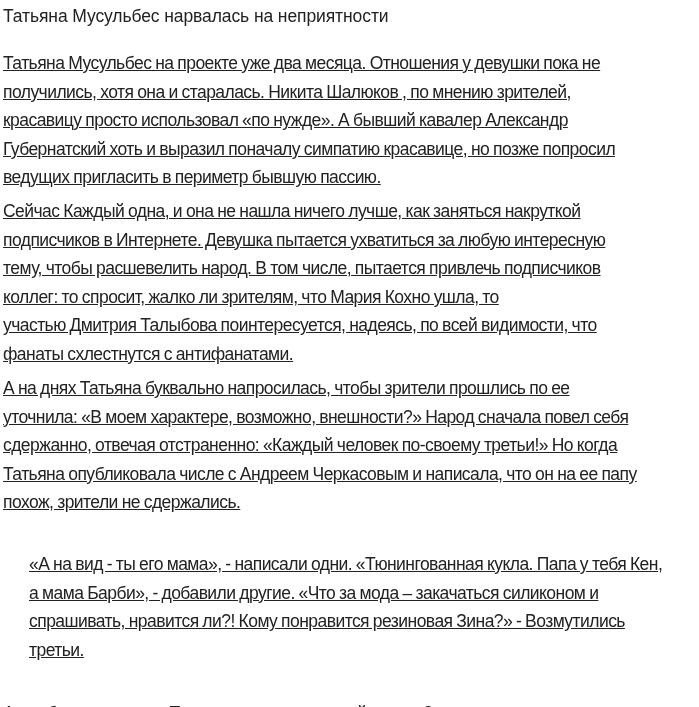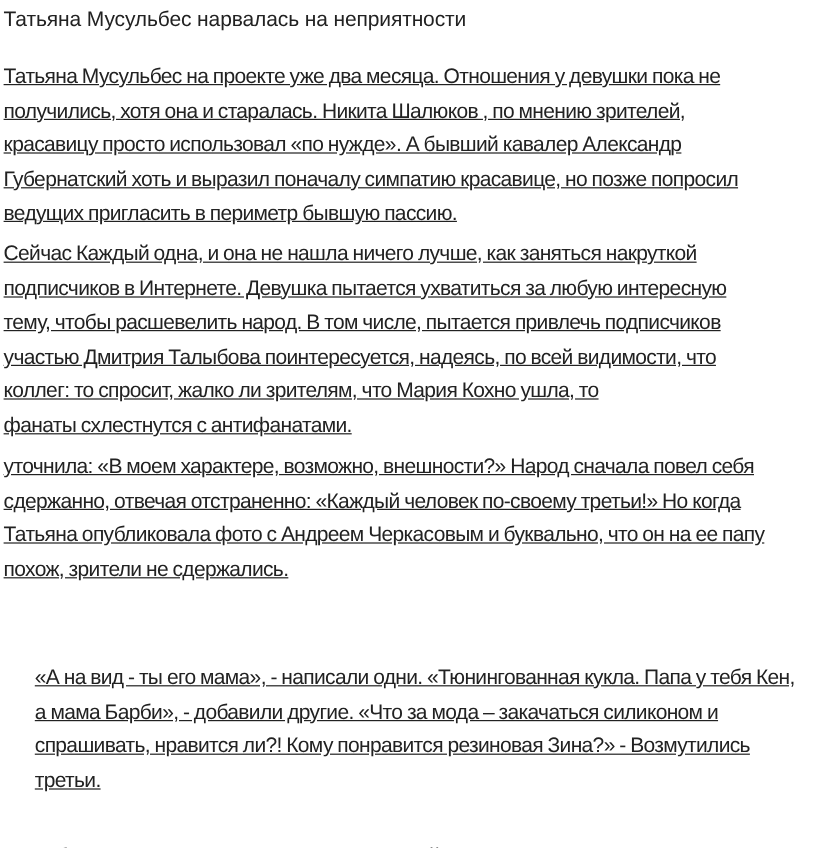--- a/index.html
+++ b/index.html
@@ -50,29 +50,30 @@
     <span class="line">получились, хотя она и старалась. Никита Шалюков , по мнению зрителей,</span>
     <span class="line">красавицу просто использовал «по нужде». А бывший кавалер Александр</span>
     <span class="line">Губернатский хоть и выразил поначалу симпатию красавице, но позже попросил</span>
     <span class="line">ведущих пригласить в периметр бывшую пассию.</span>
   </p>
 
   <p class="para" style="position:absolute; top:197px; left:0;">
     <span class="line">Сейчас Каждый одна, и она не нашла ничего лучше, как заняться накруткой</span>
     <span class="line">подписчиков в Интернете. Девушка пытается ухватиться за любую интересную</span>
     <span class="line">тему, чтобы расшевелить народ. В том числе, пытается привлечь подписчиков</span>
+    <span class="line">коллег: то спросит, жалко ли зрителям, что Мария Кохно ушла, то</span>
     <span class="line">участью Дмитрия Талыбова поинтересуется, надеясь, по всей видимости, что</span>
-    <span class="line">коллег: то спросит, жалко ли зрителям, что Мария Кохно ушла, то</span>
     <span class="line">фанаты схлестнутся с антифанатами.</span>
   </p>
 
   <p class="para" style="position:absolute; top:374px; left:0;">
+    <span class="line">А на днях Татьяна буквально напросилась, чтобы зрители прошлись по ее</span>
     <span class="line">уточнила: «В моем характере, возможно, внешности?» Народ сначала повел себя</span>
     <span class="line">сдержанно, отвечая отстраненно: «Каждый человек по-своему третьи!» Но когда</span>
-    <span class="line">Татьяна опубликовала фото с Андреем Черкасовым и буквально, что он на ее папу</span>
+    <span class="line">Татьяна опубликовала числе с Андреем Черкасовым и написала, что он на ее папу</span>
     <span class="line">похож, зрители не сдержались.</span>
   </p>
 
   <p class="para" style="position:absolute; top:550px; left:0;margin-left:26px;">
     <span class="line">«А на вид - ты его мама», - написали одни. «Тюнингованная кукла. Папа у тебя Кен,</span>
     <span class="line">а мама Барби», - добавили другие. «Что за мода – закачаться силиконом и</span>
     <span class="line">спрашивать, нравится ли?! Кому понравится резиновая Зина?» - Возмутились</span>
     <span class="line">третьи.</span>
   </p>
 

